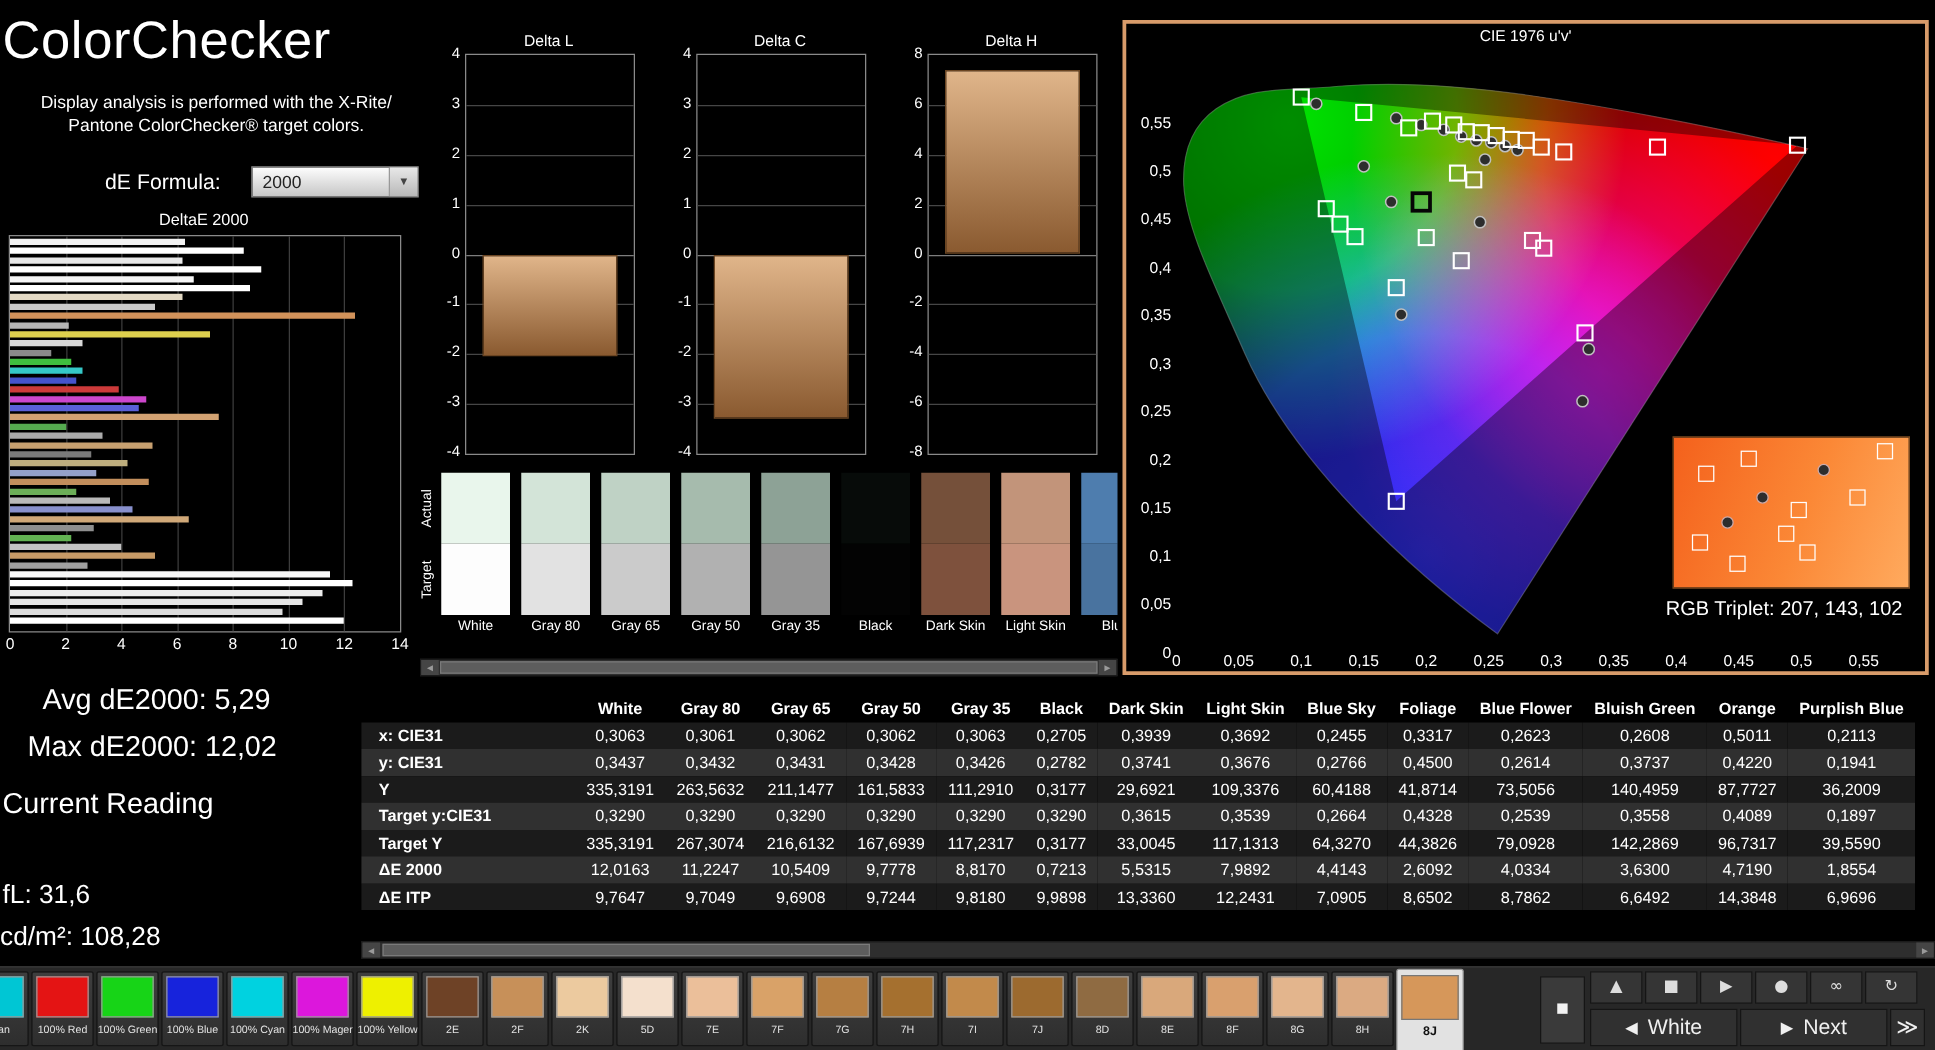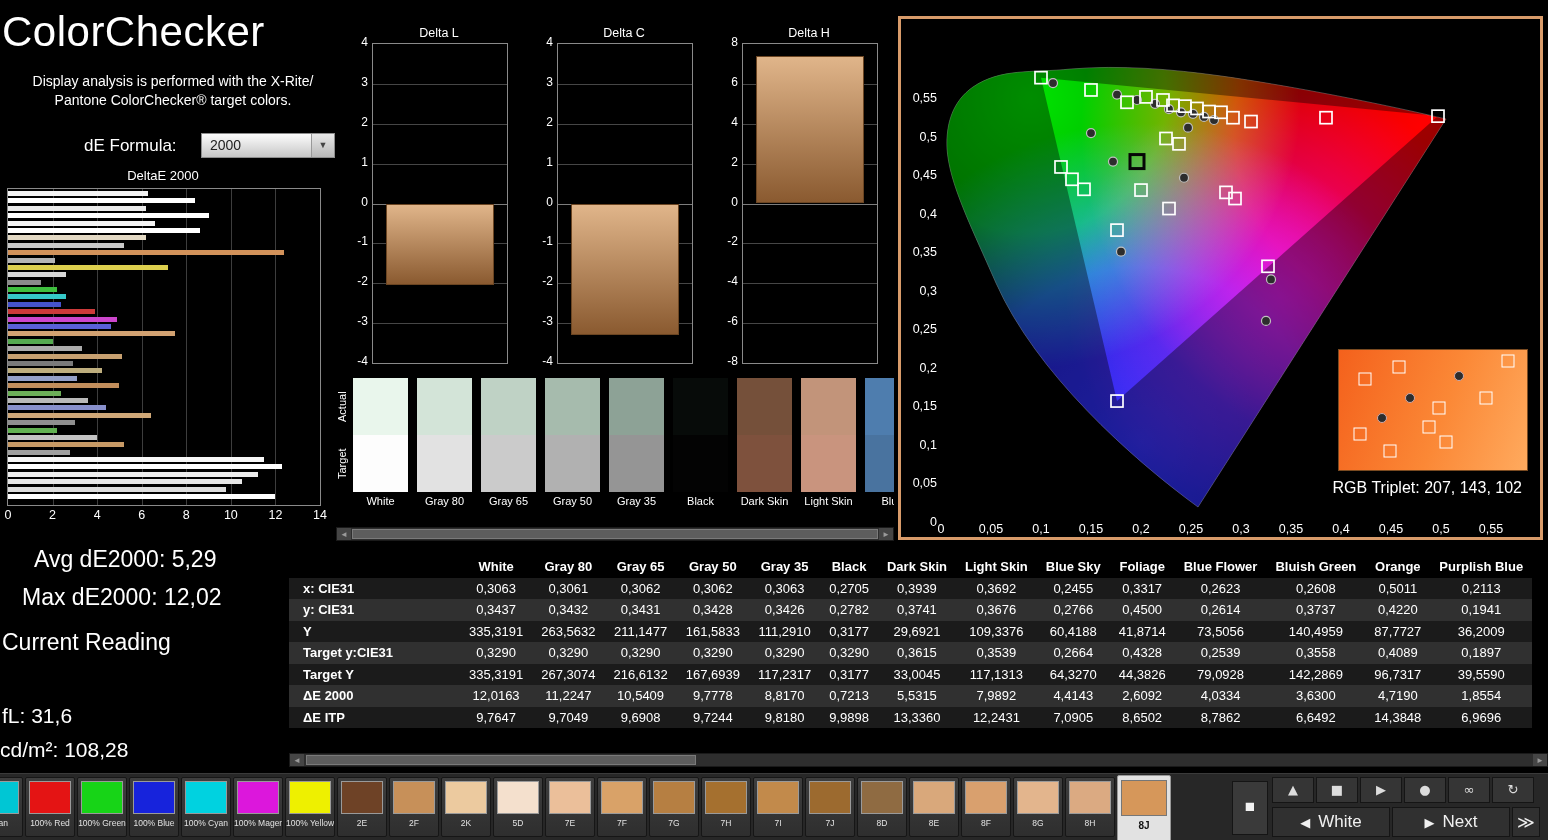--- a/index.html
+++ b/index.html
@@ -296,20 +296,21 @@
         </div>
       </div>
   </div>
   <div class="abs scrollbar" style="left:336px;top:527px;width:558px;height:14px">
     <div class="sb-arrow l">◄</div>
     <div class="sb-thumb" style="left:15px;right:15px"></div>
     <div class="sb-arrow r">►</div>
   </div>
 
   <div class="abs cie">
+    <div class="cie-title">CIE 1976 u'v'</div>
     <svg id="cie-svg" width="600" height="480" viewBox="0 0 600 480">
       <defs>
         <clipPath id="hsClip">
           <path d="M 257 464 C 190 415 95 330 55 240 C 30 183 8 140 6 105 C 5 80 12 58 32 44 C 60 25 90 30 130 26 C 180 22 230 26 280 33 C 330 40 420 56 505 76 Z"></path>
         </clipPath>
         <radialGradient id="gG" gradientUnits="userSpaceOnUse" cx="90" cy="55" r="270">
           <stop offset="0" stop-color="#00e400"></stop>
             <stop offset="0.5" stop-color="#00c800" stop-opacity="0.9"></stop>
             <stop offset="1" stop-color="#00c800" stop-opacity="0"></stop>
         </radialGradient>

